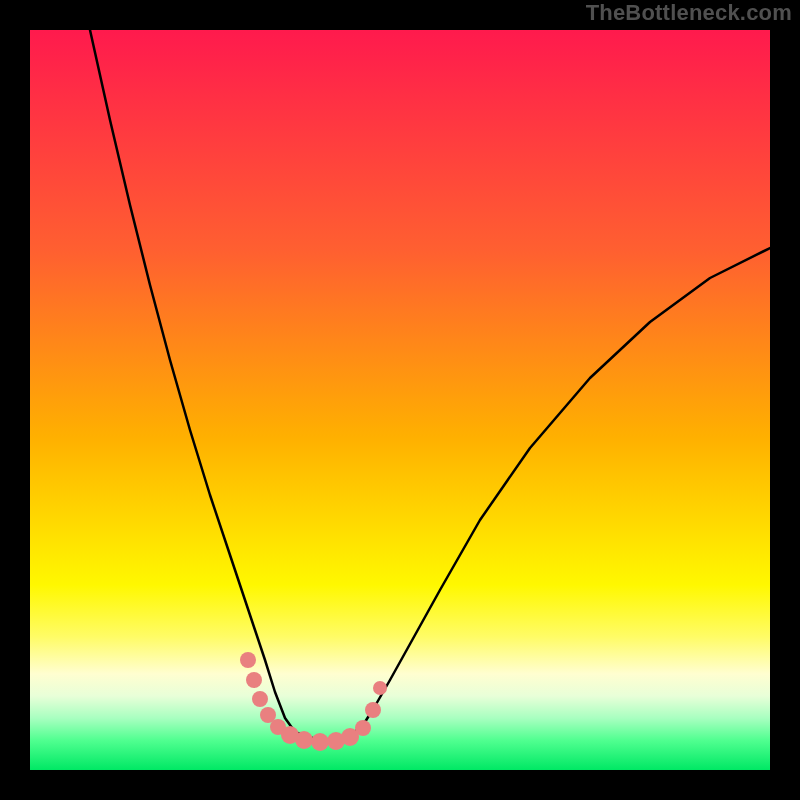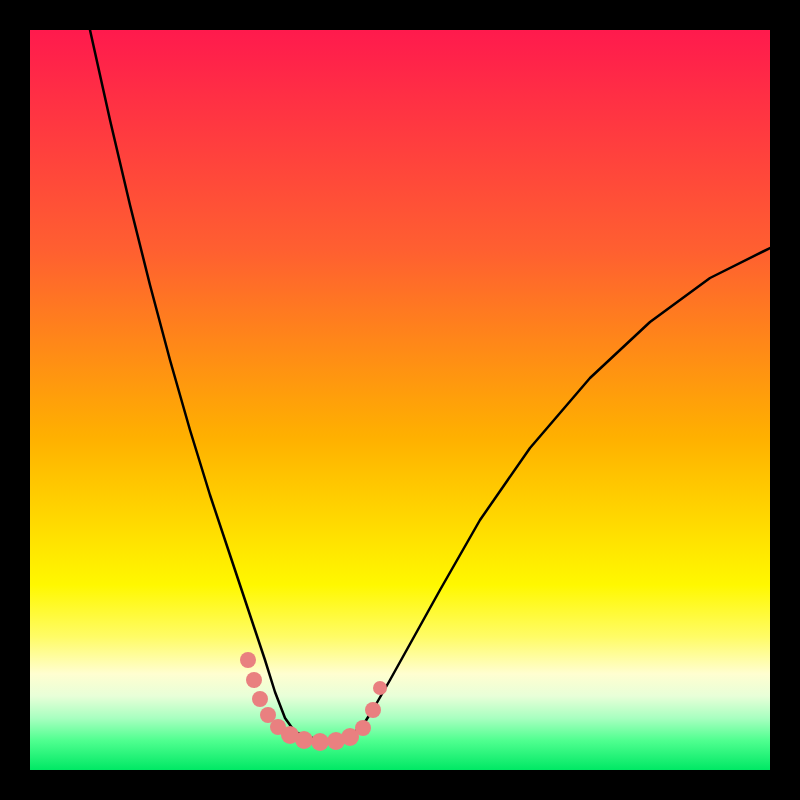--- a/index.html
+++ b/index.html
@@ -37,20 +37,21 @@
     user-select: none;
   }
   svg {
     display: block;
   }
 </style>
 </head>
 <body>
 
 <div class="frame">
+  <div class="watermark">TheBottleneck.com</div>
 
   <div class="plot">
     <svg id="chart-svg" width="740" height="740" viewBox="0 0 740 740">
       <defs>
         <linearGradient id="bg-grad" x1="0" y1="0" x2="0" y2="1">
             <stop offset="0%" stop-color="#ff1a4d"></stop>
             <stop offset="30%" stop-color="#ff6030"></stop>
             <stop offset="55.00000000000001%" stop-color="#ffb000"></stop>
             <stop offset="75%" stop-color="#fff800"></stop>
             <stop offset="82%" stop-color="#fffc66"></stop>

